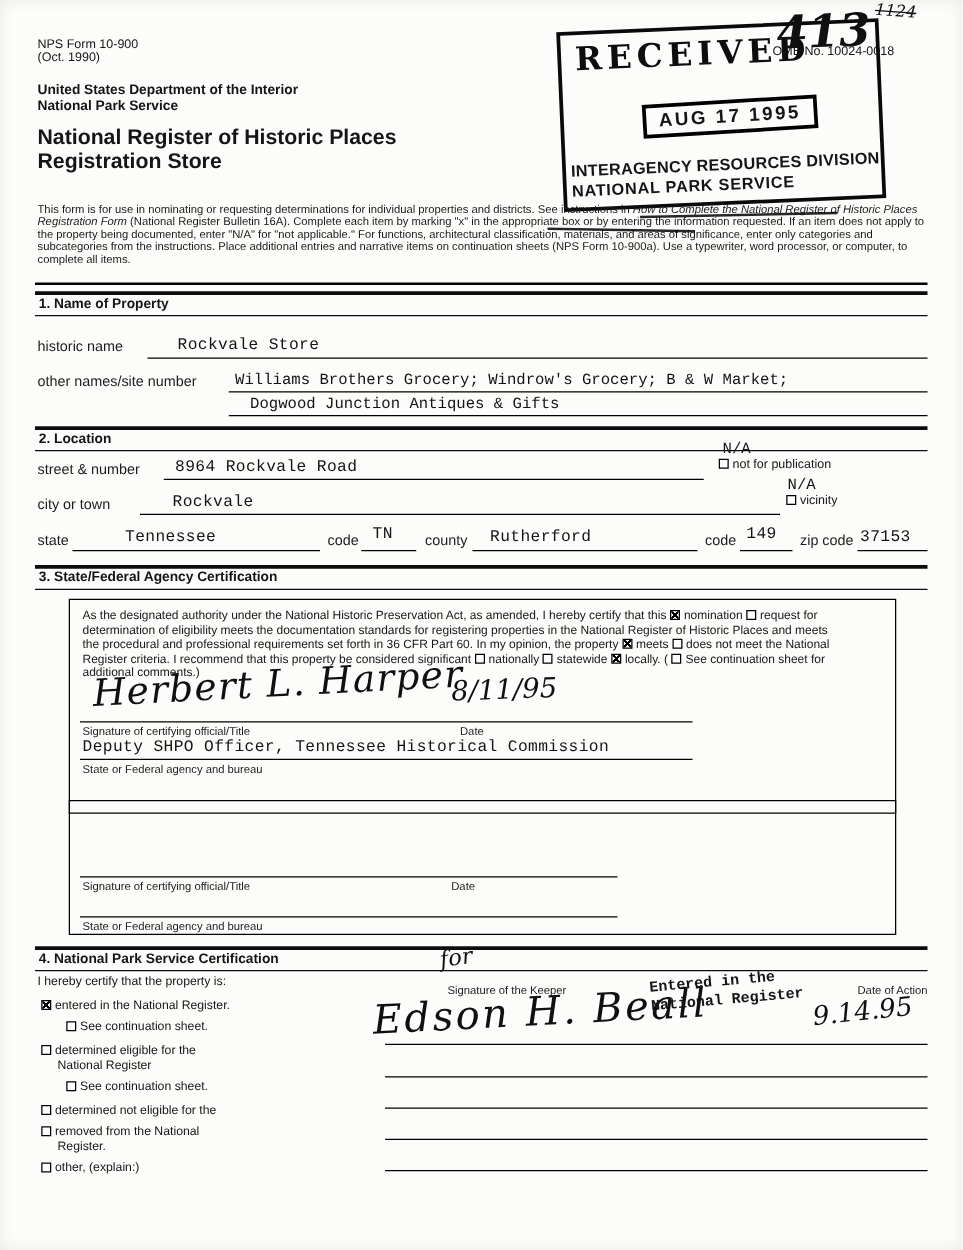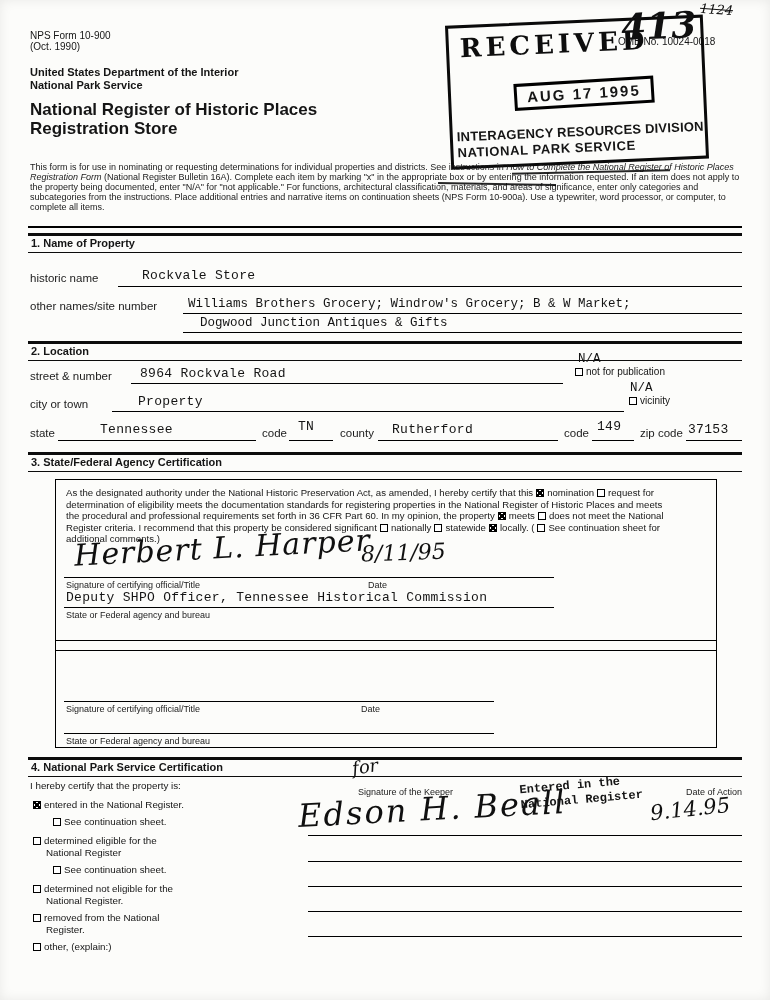--- a/index.html
+++ b/index.html
@@ -111,21 +111,21 @@
   <div class="abs lbl" style="left:30px; top:370px;">street &amp; number</div>
   <div class="uline" style="left:131px; top:383px; width:432px;"></div>
   <div class="abs typed" style="left:140px; top:366px;">8964 Rockvale Road</div>
   <div class="abs typed-sm" style="left:578px; top:352px;">N/A</div>
   <div class="abs" style="left:572px; top:366px; font-size:10px;">
     <span class="cb"></span><span>not for publication</span>
   </div>
 
   <div class="abs lbl" style="left:30px; top:398px;">city or town</div>
   <div class="uline" style="left:112px; top:411px; width:512px;"></div>
-  <div class="abs typed" style="left:138px; top:394px;">Property</div>
+  <div class="abs typed" style="left:138px; top:394px;">Rockvale</div>
   <div class="abs typed-sm" style="left:630px; top:381px;">N/A</div>
   <div class="abs" style="left:626px; top:395px; font-size:10px;">
     <span class="cb"></span><span>vicinity</span>
   </div>
 
   <div class="abs lbl" style="left:30px; top:427px;">state</div>
   <div class="uline" style="left:58px; top:440px; width:198px;"></div>
   <div class="abs typed" style="left:100px; top:422px;">Tennessee</div>
 
   <div class="abs lbl" style="left:262px; top:427px;">code</div>
@@ -179,21 +179,21 @@
     <div class="s4item indent">
       <span class="cb"></span><span>See continuation sheet.</span>
     </div>
     <div class="s4item two">
       <span class="cb"></span><span>determined eligible for the</span><span class="label2">National Register</span>
     </div>
     <div class="s4item indent">
       <span class="cb"></span><span>See continuation sheet.</span>
     </div>
     <div class="s4item two">
-      <span class="cb"></span><span>determined not eligible for the</span><span class="label2">National Register.</span>
+      <span class="cb"></span><span>determined not eligible for the</span>
     </div>
     <div class="s4item two">
       <span class="cb"></span><span>removed from the National</span><span class="label2">Register.</span>
     </div>
     <div class="s4item">
       <span class="cb"></span><span>other, (explain:)</span>
     </div>
   </div>
 
   <div class="abs hand" style="left:352px; top:756px; font-size:18px; transform:rotate(-8deg);">for</div>

